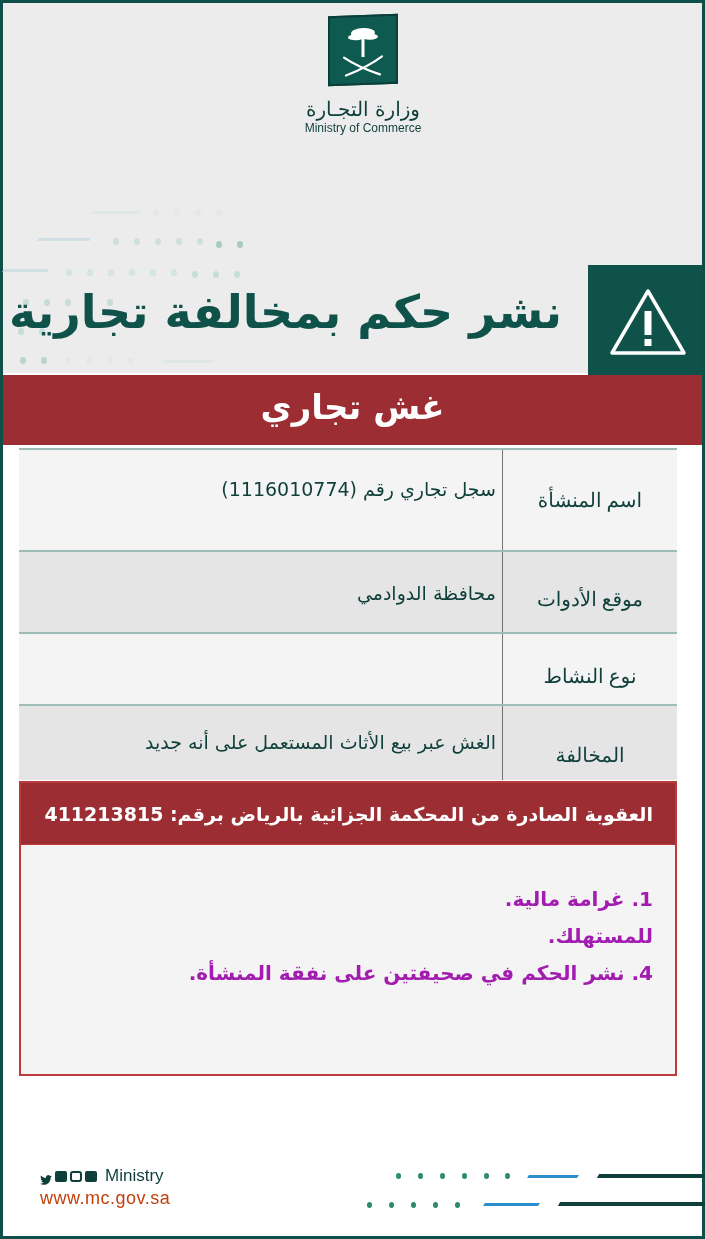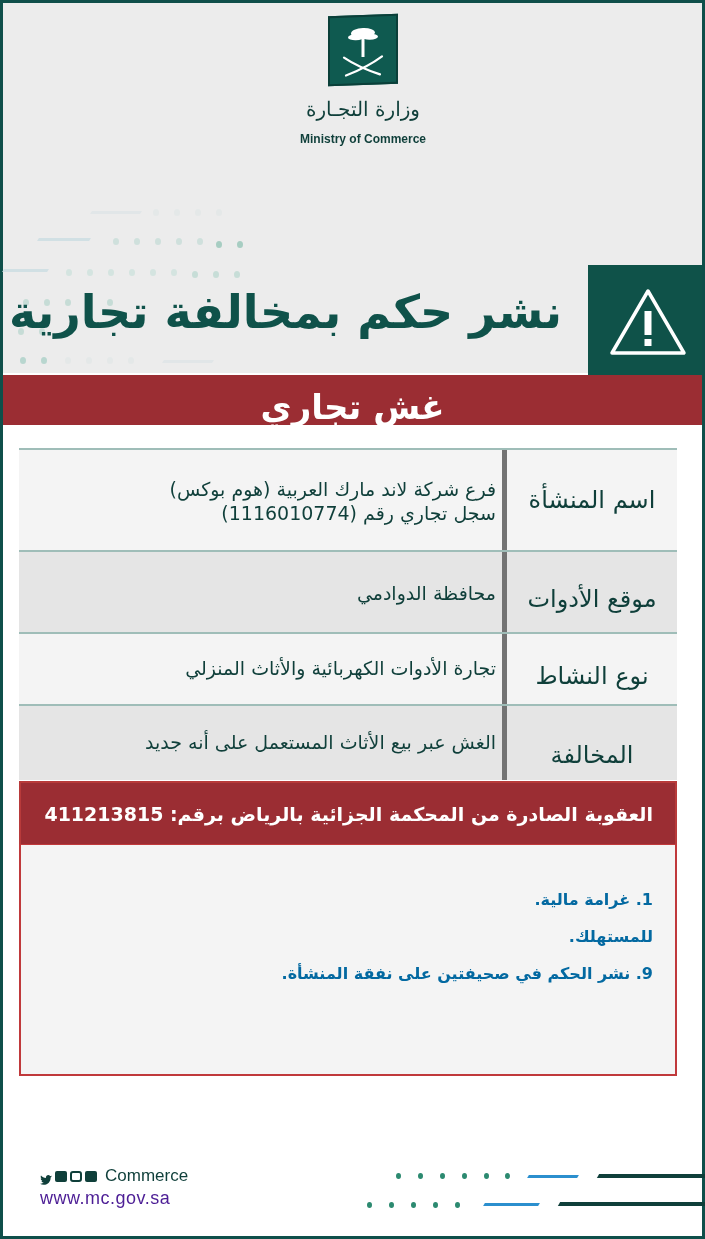--- a/index.html
+++ b/index.html
@@ -13,55 +13,55 @@
     position: absolute; left: 0; top: 0; width: 699px; height: 370px;
     background: #ececec;
   }
   .logo-wrap { position: absolute; left: 290px; top: 12px; width: 140px; text-align: center; }
   .logo-box {
     width: 70px; height: 70px; margin: 0 auto; background: #0f5a50;
     border: 2px solid #0a3f39; position: relative; transform: skewY(-2deg);
   }
   .logo-box svg { position: absolute; left: 8px; top: 6px; }
   .logo-ar { margin-top: 12px; font-family: "DejaVu Serif", serif; font-size: 20px; color: #0f3f3a; direction: rtl; }
-  .logo-en { font-family: "Liberation Sans", sans-serif; font-size: 12px; color: #0f3f3a; font-weight: bold; margin-top: 11px; }
+  .logo-en { font-family: "Liberation Sans", sans-serif; font-size: 12px; color: #0f3f3a; font-weight: normal; margin-top: 0; }
 
   .dots { position: absolute; }
   .dot { position: absolute; width: 6px; height: 7px; border-radius: 50%; background: #b8d6cf; }
   .dash { position: absolute; height: 3px; background: #d3dfe3; transform: skewX(-30deg); }
 
   .warn-box {
     position: absolute; left: 585px; top: 262px; width: 114px; height: 110px;
     background: #0f5249;
   }
   .warn-box svg { position: absolute; left: 20px; top: 22px; }
   .main-title {
     position: absolute; right: 140px; top: 282px;
     font-size: 46px; font-weight: bold; color: #0f524a; direction: rtl; letter-spacing: 0px;
   }
   .red-band {
-    position: absolute; left: 0; top: 372px; width: 699px; height: 50px;
+    position: absolute; left: 0; top: 372px; width: 699px; height: 70px;
     background: #9b2d33;
   }
   .red-band-title {
     position: absolute; width: 100%; top: 12px; text-align: center;
     color: #ffffff; font-size: 34px; font-weight: bold; direction: rtl;
   }
 
   .info-table {
     position: absolute; left: 16px; top: 445px; width: 658px;
     direction: rtl; border-collapse: collapse;
   }
   .info-row { display: flex; flex-direction: row; border-top: 2px solid #9fbdb8; }
   .info-row.alt { background: #e5e5e5; }
   .info-row.norm { background: #f4f4f4; }
   .info-label {
-    width: 175px; flex: 0 0 175px; border-left: 5px solid #737373;
+    width: 175px; flex: 0 0 175px; border-left: 1px solid #737373;
     display: flex; align-items: center; justify-content: center;
-    font-size: 24px; color: #0f3f3a;
+    font-size: 20px; color: #0f3f3a; font-family: Liberation Serif, serif;
   }
   .info-value {
     flex: 1; display: flex; align-items: center; padding-right: 6px;
     font-size: 19px; color: #0f3f3a; line-height: 1.25; text-align: right;
   }
   .r1 { height: 102px; }
   .r2 { height: 82px; }
   .r3 { height: 72px; }
   .r4 { height: 76px; }
   .r1 .info-value { align-items: flex-start; padding-top: 28px; }
@@ -73,27 +73,27 @@
     position: absolute; left: 16px; top: 778px; width: 658px; height: 63px;
     background: #9b2d33; border: 2px solid #b83a3a; border-bottom: none;
     color: #ffffff; font-size: 19px; font-weight: bold; direction: rtl;
     display: flex; align-items: center; padding-right: 22px;
   }
   .penalty-body {
     position: absolute; left: 16px; top: 841px; width: 658px; height: 232px;
     background: #f4f4f4; border: 2px solid #c0393b; border-top: 1px solid #c0393b;
     direction: rtl; padding: 36px 22px 0 14px;
   }
-  .penalty-item { font-size: 16px; color: #0369a1; line-height: 37px; text-align: right; font-weight: bold; }
+  .penalty-item { font-size: 20px; color: #a21caf; line-height: 37px; text-align: right; font-weight: bold; }
   .penalty-item.justify { text-align: justify; text-align-last: justify; }
 
   .footer-social { position: absolute; left: 37px; top: 1163px; display: flex; align-items: center; gap: 3px; }
   .s-icon { width: 12px; height: 11px; background: #0f3f3a; border-radius: 2px; display: inline-block; }
   .footer-handle { font-family: "Liberation Sans", sans-serif; font-size: 17px; color: #0f3f3a; margin-left: 5px; }
-  .footer-url { position: absolute; left: 37px; top: 1185px; font-family: "Liberation Sans", sans-serif; font-size: 18px; color: #4c1d95; letter-spacing: 0.5px; }
+  .footer-url { position: absolute; left: 37px; top: 1185px; font-family: "Liberation Sans", sans-serif; font-size: 18px; color: #c2410c; letter-spacing: 0.5px; }
   .fdot { position: absolute; width: 5px; height: 6px; border-radius: 50%; background: #2c8a70; }
   .fline-blue { position: absolute; height: 3px; background: #2b8fce; transform: skewX(-30deg); }
   .fline-dark { position: absolute; height: 4px; background: #0f3f3a; transform: skewX(-30deg); }
 </style>
 </head>
 <body>
 
 <div class="frame">
 
   <div class="top-band">
@@ -176,62 +176,58 @@
 
   <div class="red-band">
     <div class="red-band-title">غش تجاري</div>
   </div>
 
   <div class="info-table">
     <div class="info-row norm r1">
       <div class="info-label">اسم المنشأة</div>
       <div class="info-value">
         <div>
-          <div>فرع شركة لاند مارك العربية (هوم بوكس)</div>
           <div>سجل تجاري رقم (1116010774)</div>
         </div>
       </div>
     </div>
     <div class="info-row alt r2">
       <div class="info-label" style="padding-top:14px;">موقع الأدوات</div>
       <div class="info-value">
         <div>محافظة الدوادمي</div>
       </div>
     </div>
     <div class="info-row norm r3">
       <div class="info-label">نوع النشاط</div>
-      <div class="info-value">
-        <div>تجارة الأدوات الكهربائية والأثاث المنزلي</div>
-      </div>
     </div>
     <div class="info-row alt r4">
       <div class="info-label">المخالفة</div>
       <div class="info-value">
         <div>الغش عبر بيع الأثاث المستعمل على أنه جديد</div>
       </div>
     </div>
   </div>
 
   <div class="penalty-head">العقوبة الصادرة من المحكمة الجزائية بالرياض برقم: 411213815</div>
   <div class="penalty-body">
     <div class="penalty-item">1. غرامة مالية.</div>
     <div class="penalty-item">للمستهلك.</div>
-    <div class="penalty-item">9. نشر الحكم في صحيفتين على نفقة المنشأة.</div>
+    <div class="penalty-item">4. نشر الحكم في صحيفتين على نفقة المنشأة.</div>
   </div>
 
   <div class="footer-social">
     <span class="s-icon" style="background:none;">
       <svg width="12" height="11" viewBox="0 0 12 11">
           <path d="M12 1.3c-.4.2-.9.3-1.4.4.5-.3.9-.8 1.1-1.3-.5.3-1 .5-1.6.6C9.6.4 9 .1 8.3.1 7 .1 5.9 1.2 5.9 2.5c0 .2 0 .4.1.5C4 2.9 2.2 2 1 .5.8.9.7 1.3.7 1.7c0 .8.4 1.6 1.1 2-.4 0-.8-.1-1.1-.3 0 1.2.8 2.2 1.9 2.4-.2.1-.4.1-.6.1h-.5c.3 1 1.2 1.7 2.3 1.7-.8.7-1.9 1.1-3 1.1H0c1.1.7 2.3 1.1 3.7 1.1 4.5 0 6.9-3.7 6.9-6.9v-.3c.6-.4 1-.9 1.4-1.4z" fill="#0f3f3a"></path>
         </svg>
     </span>
     <span class="s-icon"></span>
     <span class="s-icon" style="background:none;border:2px solid #0f3f3a;border-radius:3px;"></span>
     <span class="s-icon"></span>
-    <span class="footer-handle">Commerce</span>
+    <span class="footer-handle">Ministry</span>
   </div>
   <div class="footer-url">www.mc.gov.sa</div>
 
   <div>
     <div class="fdot" style="left:393px;top:1170px;"></div>
     <div class="fdot" style="left:415px;top:1170px;"></div>
     <div class="fdot" style="left:437px;top:1170px;"></div>
     <div class="fdot" style="left:459px;top:1170px;"></div>
     <div class="fdot" style="left:481px;top:1170px;"></div>
     <div class="fdot" style="left:502px;top:1170px;"></div>

